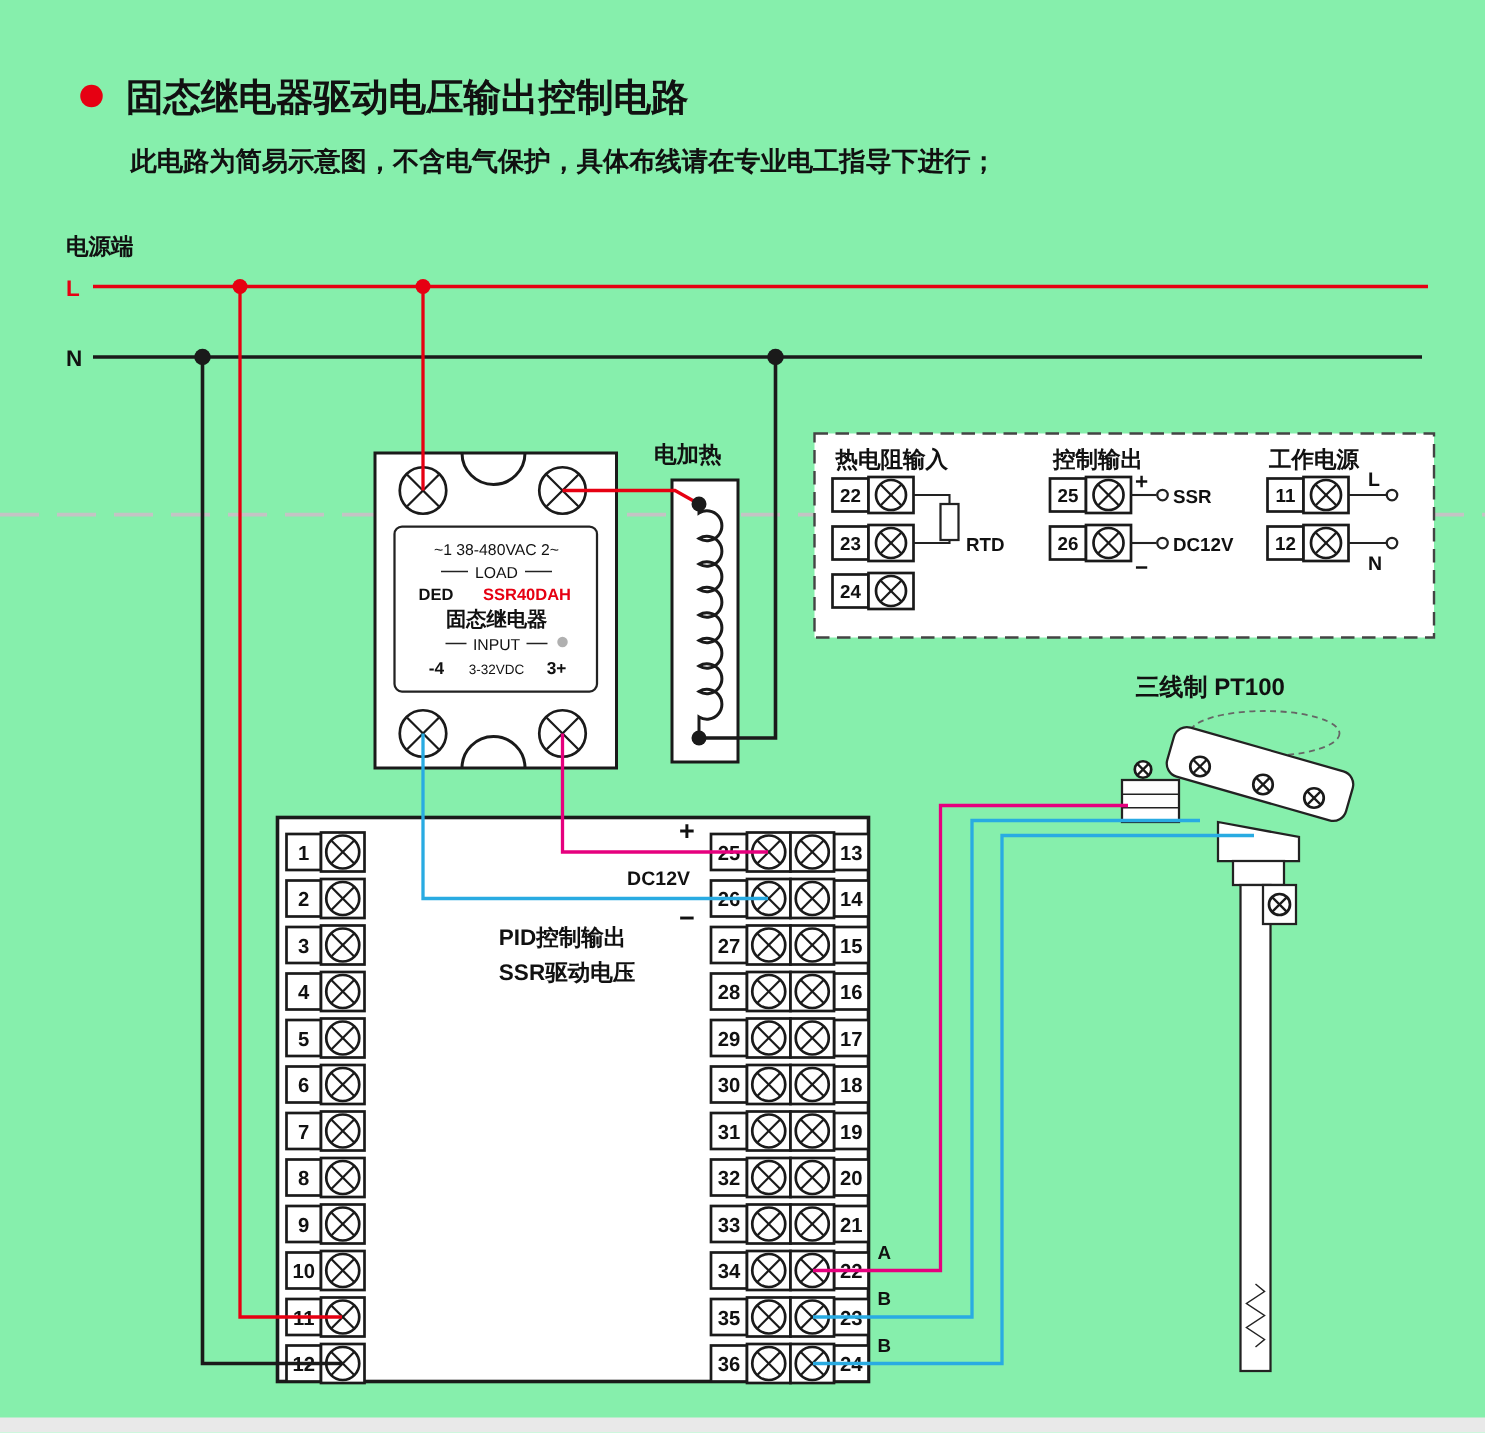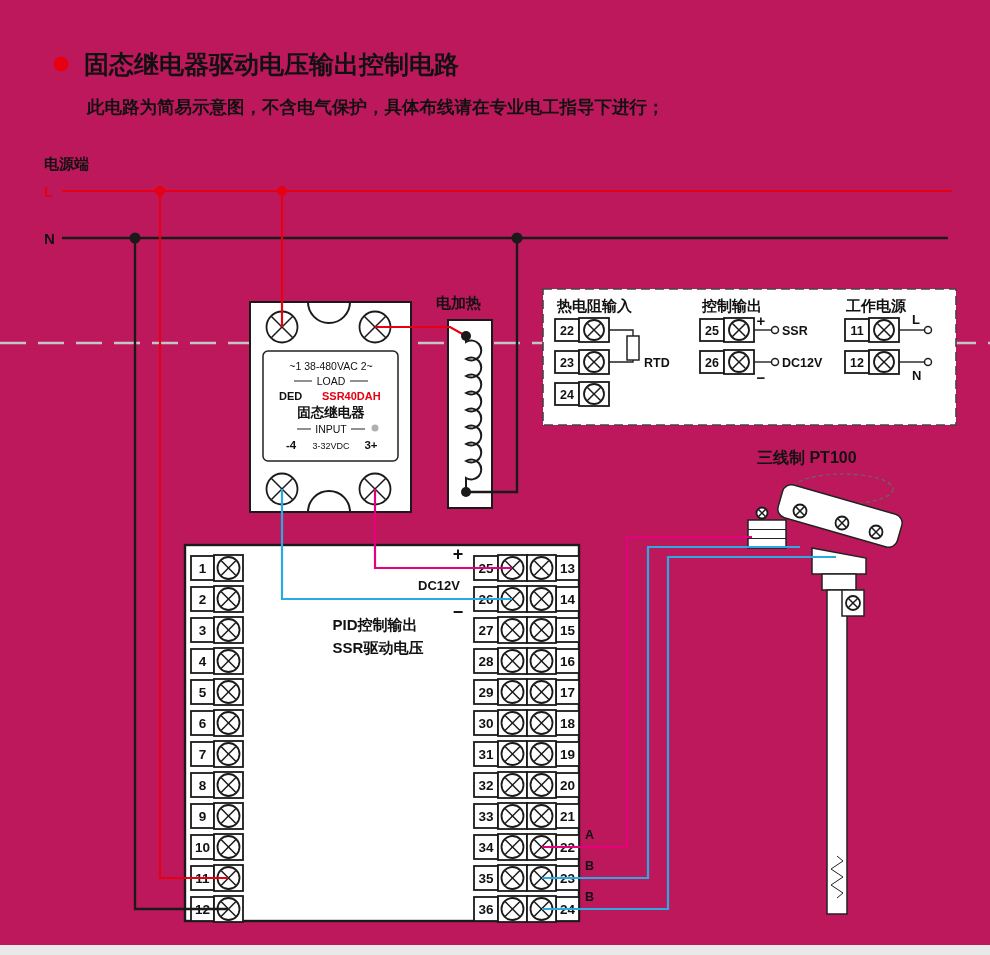--- a/index.html
+++ b/index.html
@@ -1,16 +1,16 @@
 <!DOCTYPE html>
 <html><head>
 <meta charset="utf-8">
 <style>
   html,body{margin:0;padding:0;background:#fff;}
-  .stage{position:relative;width:990px;height:955px;background:#be185d;overflow:hidden;}
+  .stage{position:relative;width:990px;height:955px;background:#86efac;overflow:hidden;}
   svg{display:block;}
   text{font-family:"Liberation Sans","DejaVu Sans",sans-serif;fill:#111;}
   .t-title{font-size:25px;font-weight:bold;}
   .t-sub{font-size:17.5px;font-weight:bold;}
   .t-lab{font-size:15px;font-weight:bold;}
   .t-lab16{font-size:16px;font-weight:bold;}
   .t-num{font-size:13.5px;font-weight:bold;text-anchor:middle;}
   .t-nums{font-size:12.5px;font-weight:bold;text-anchor:middle;}
   .t-io{font-size:12.5px;font-weight:bold;}
   .t-io13{font-size:13px;font-weight:bold;}

